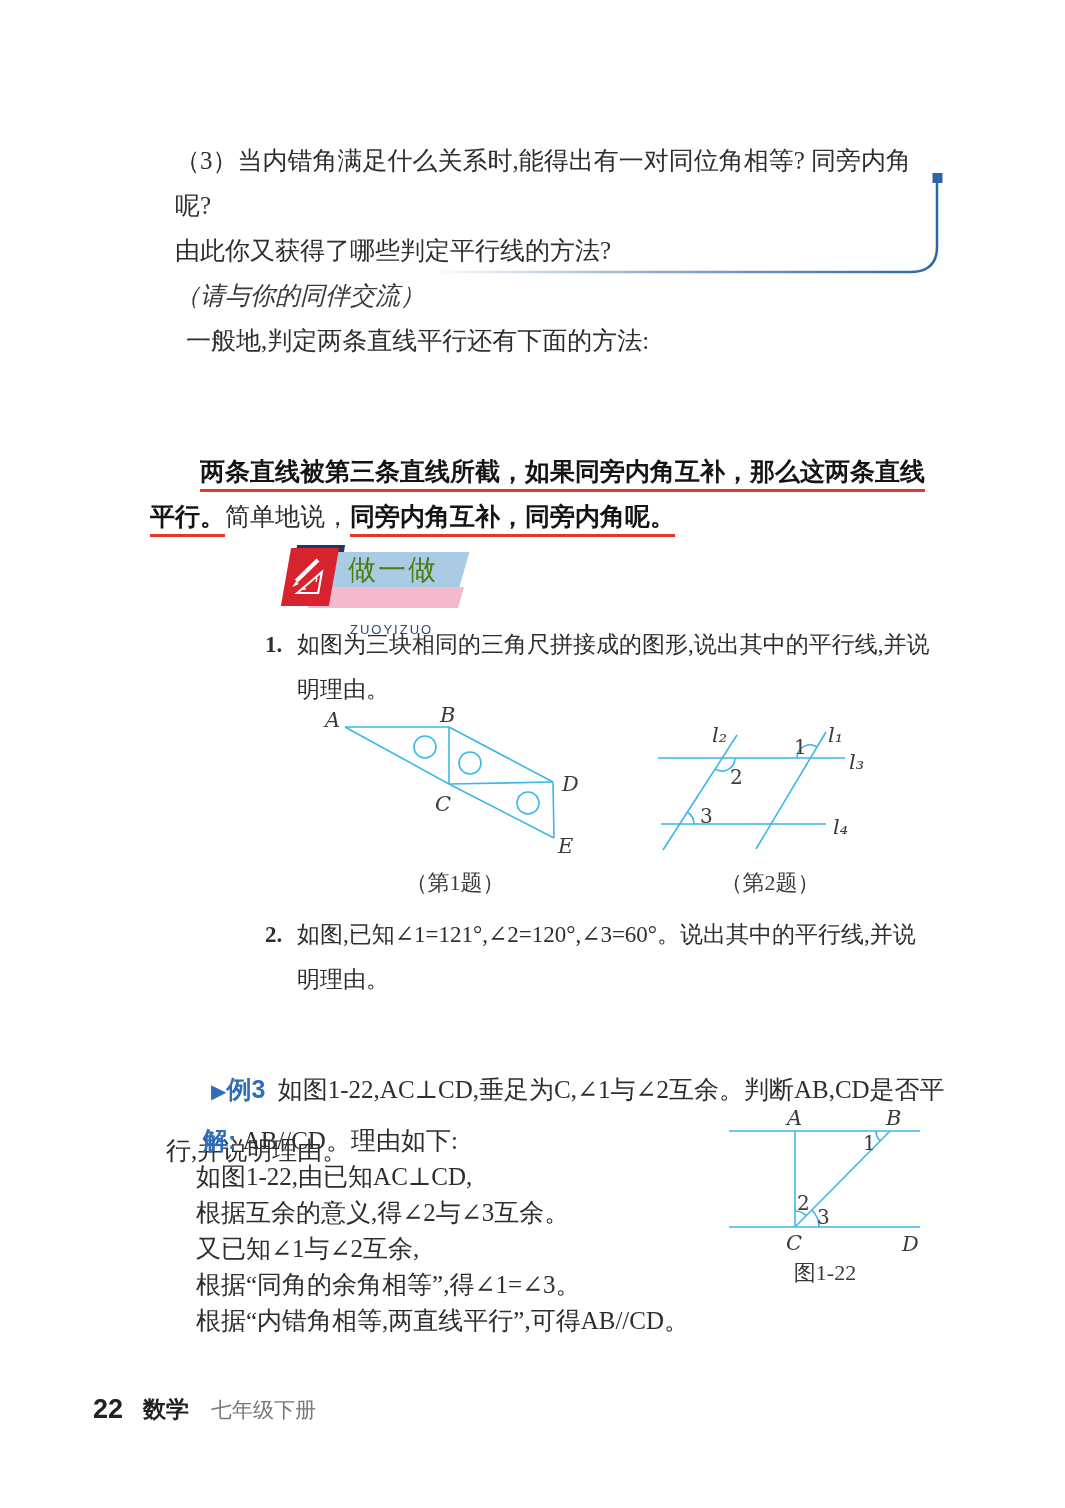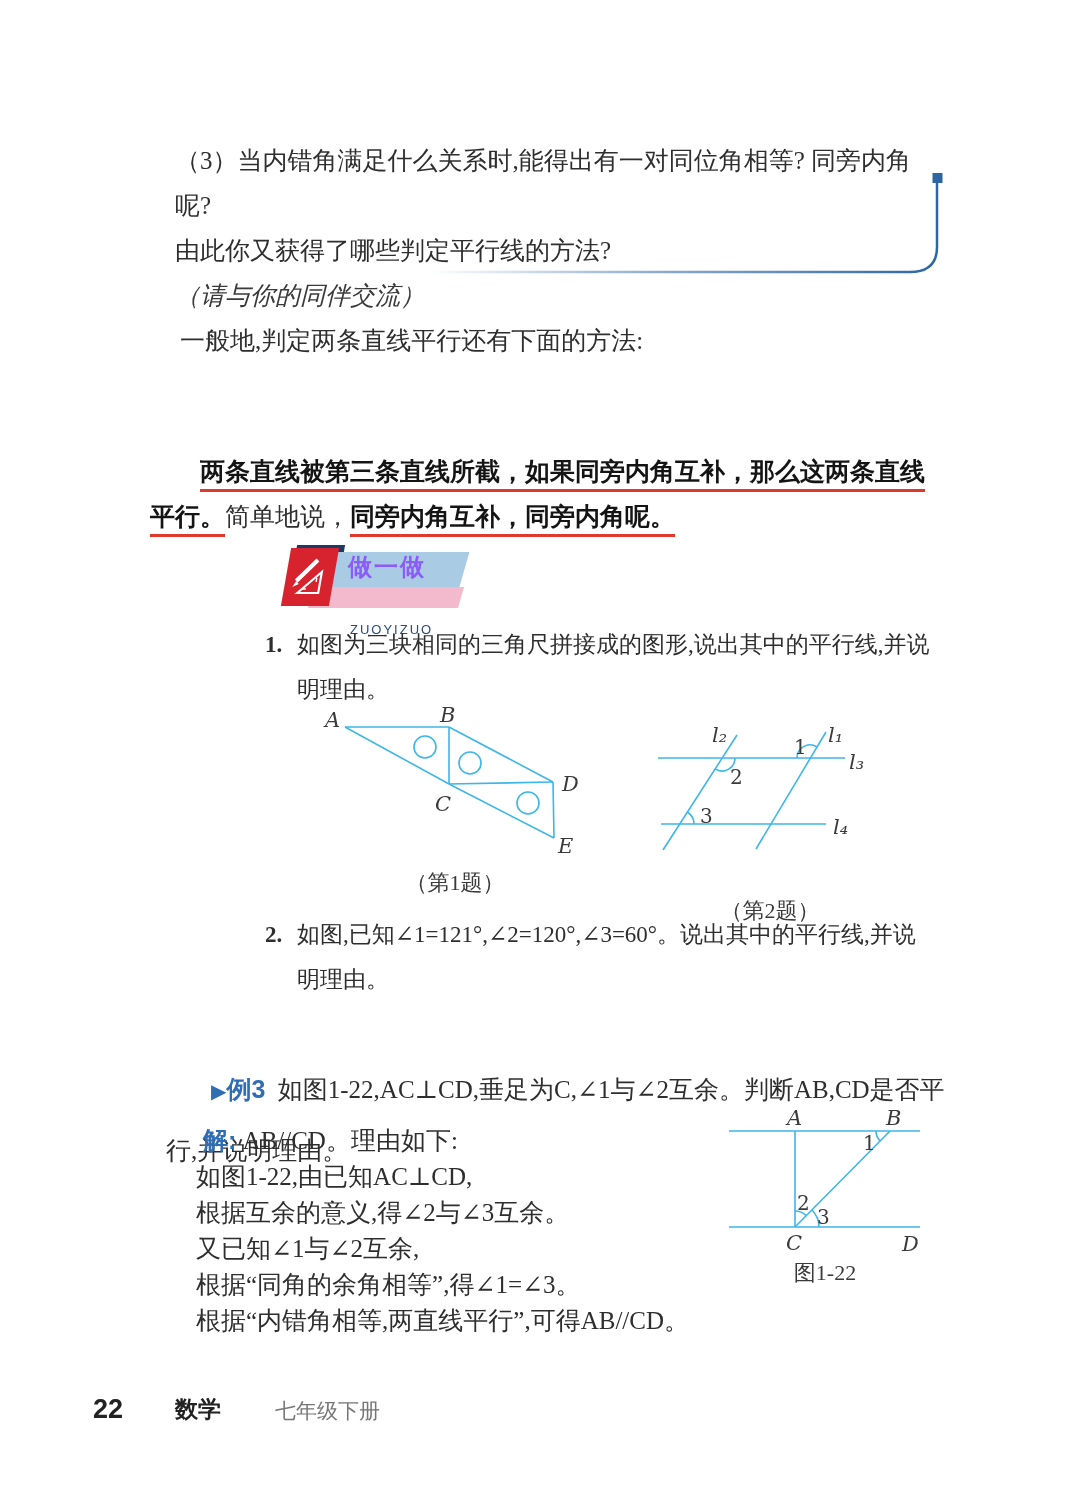--- a/index.html
+++ b/index.html
@@ -5,37 +5,37 @@
   html,body{margin:0;padding:0;background:#888;}
   .page{position:relative;width:1065px;height:1508px;background:#ffffff;margin:0 auto;overflow:hidden;
         font-family:"Liberation Serif","DejaVu Serif",serif;color:#2e2e2e;}
   .abs{position:absolute;}
 
   
   .q3{left:175px;top:138px;width:765px;font-size:25px;line-height:45px;}
   .q3 .kai{font-style:italic;color:#3a3a3a;}
 
   
-  .intro{left:150px;top:296px;width:790px;font-size:25px;line-height:40px;text-indent:30px;}
+  .intro{left:156px;top:296px;width:790px;font-size:25px;line-height:40px;text-indent:30px;}
   .theorem{left:150px;width:792px;font-size:25px;line-height:44px;text-indent:50px;}
   .t1{top:336px;}
   .t2{top:424px;}
   .bold-ul{font-family:"Liberation Sans","DejaVu Sans",sans-serif;font-weight:bold;color:#141414;
            text-decoration:underline;text-decoration-color:#e0382d;text-decoration-thickness:3px;text-underline-offset:9px;}
   .plain{color:#2e2e2e;}
 
   
   .badge{left:278px;top:543px;width:210px;height:72px;}
   .badge .navy{position:absolute;left:14px;top:2px;width:48px;height:58px;background:#1c3a63;transform:skewX(-10deg);}
   .badge .blue{position:absolute;left:26px;top:9px;width:160px;height:38px;background:#a9cbe4;transform:skewX(-16deg);}
   .badge .pink{position:absolute;left:33px;top:44px;width:150px;height:21px;background:#f3b9cd;transform:skewX(-16deg);}
   .badge .red{position:absolute;left:8px;top:5px;width:48px;height:58px;background:#d6232d;transform:skewX(-10deg);
               display:flex;align-items:center;justify-content:center;}
   .badge .title{position:absolute;left:70px;top:8px;width:120px;font-family:"Liberation Sans",sans-serif;
-                font-weight:bold;font-size:24px;color:#8b5cf6;letter-spacing:2px;}
+                font-weight:normal;font-size:28px;color:#4d7c0f;letter-spacing:2px;}
   .badge .sub{position:absolute;left:72px;top:45px;width:120px;font-family:"Liberation Sans",sans-serif;
               font-size:13px;color:#2a4a7a;letter-spacing:2px;margin-top:34px;}
 
   
   .prob{left:265px;width:668px;font-size:23px;line-height:45px;padding-left:32px;box-sizing:border-box;}
   .prob .num{position:absolute;left:0;top:0;font-weight:bold;}
   .p1{top:622px;}
   .p2{top:912px;}
 
   
@@ -47,21 +47,21 @@
   
   .ex3{left:166px;top:1034px;width:792px;font-size:25px;line-height:60px;text-indent:45px;}
   .blue-bold{font-family:"Liberation Sans",sans-serif;font-weight:bold;color:#2f6eb5;}
   .marker{color:#2f6eb5;font-size:20px;}
   .sol{left:150px;top:1118px;width:590px;font-size:25px;}
   .sol p{margin:8px;line-height:28px;}
   .sol .first{text-indent:45px;}
   .sol .step{padding-left:38px;}
 
   
-  .footer{left:93px;top:1394px;display:flex;align-items:flex-end;font-family:"Liberation Sans","DejaVu Sans",sans-serif;gap:32px;}
+  .footer{left:93px;top:1394px;display:flex;align-items:center;font-family:"Liberation Sans","DejaVu Sans",sans-serif;}
   .footer .pg{font-size:27px;font-weight:bold;color:#222;}
   .footer .subj{font-size:23px;font-weight:bold;color:#222;margin-left:20px;}
   .footer .vol{font-size:21px;color:#777;margin-left:22px;}
 </style>
 </head>
 <body>
 
 <div class="page">
 
   <div class="abs q3">
@@ -141,21 +141,21 @@
       <path d="M 37.5 106.2 A 14 14 0 0 1 44 118"></path>
     </g>
     <text class="flabel" x="62" y="36">l₂</text>
     <text class="flabel" x="178" y="36">l₁</text>
     <text class="flabel" x="199" y="63">l₃</text>
     <text class="flabel" x="183" y="128">l₄</text>
     <text class="fnum" x="144" y="48">1</text>
     <text class="fnum" x="80" y="78">2</text>
     <text class="fnum" x="50" y="117">3</text>
   </svg>
-  <div class="abs caption" style="left:650px;top:896px;width:240px;">（第2题）</div>
+  <div class="abs caption" style="left:650px;top:868px;width:240px;">（第2题）</div>
 
   <div class="abs prob p2">
     <span class="num">2.</span>
     <span>如图,已知∠1=121°,∠2=120°,∠3=60°。说出其中的平行线,并说明理由。</span>
   </div>
 
   <p class="abs ex3"><span class="marker">▶</span><span class="blue-bold">例3</span>&nbsp;&nbsp;<span>如图1-22,AC⊥CD,垂足为C,∠1与∠2互余。判断AB,CD是否平行,并说明理由。</span></p>
 
   <div class="abs sol">
     <p class="first"><span class="blue-bold">解:</span>&nbsp;<span>AB//CD。理由如下:</span></p>

